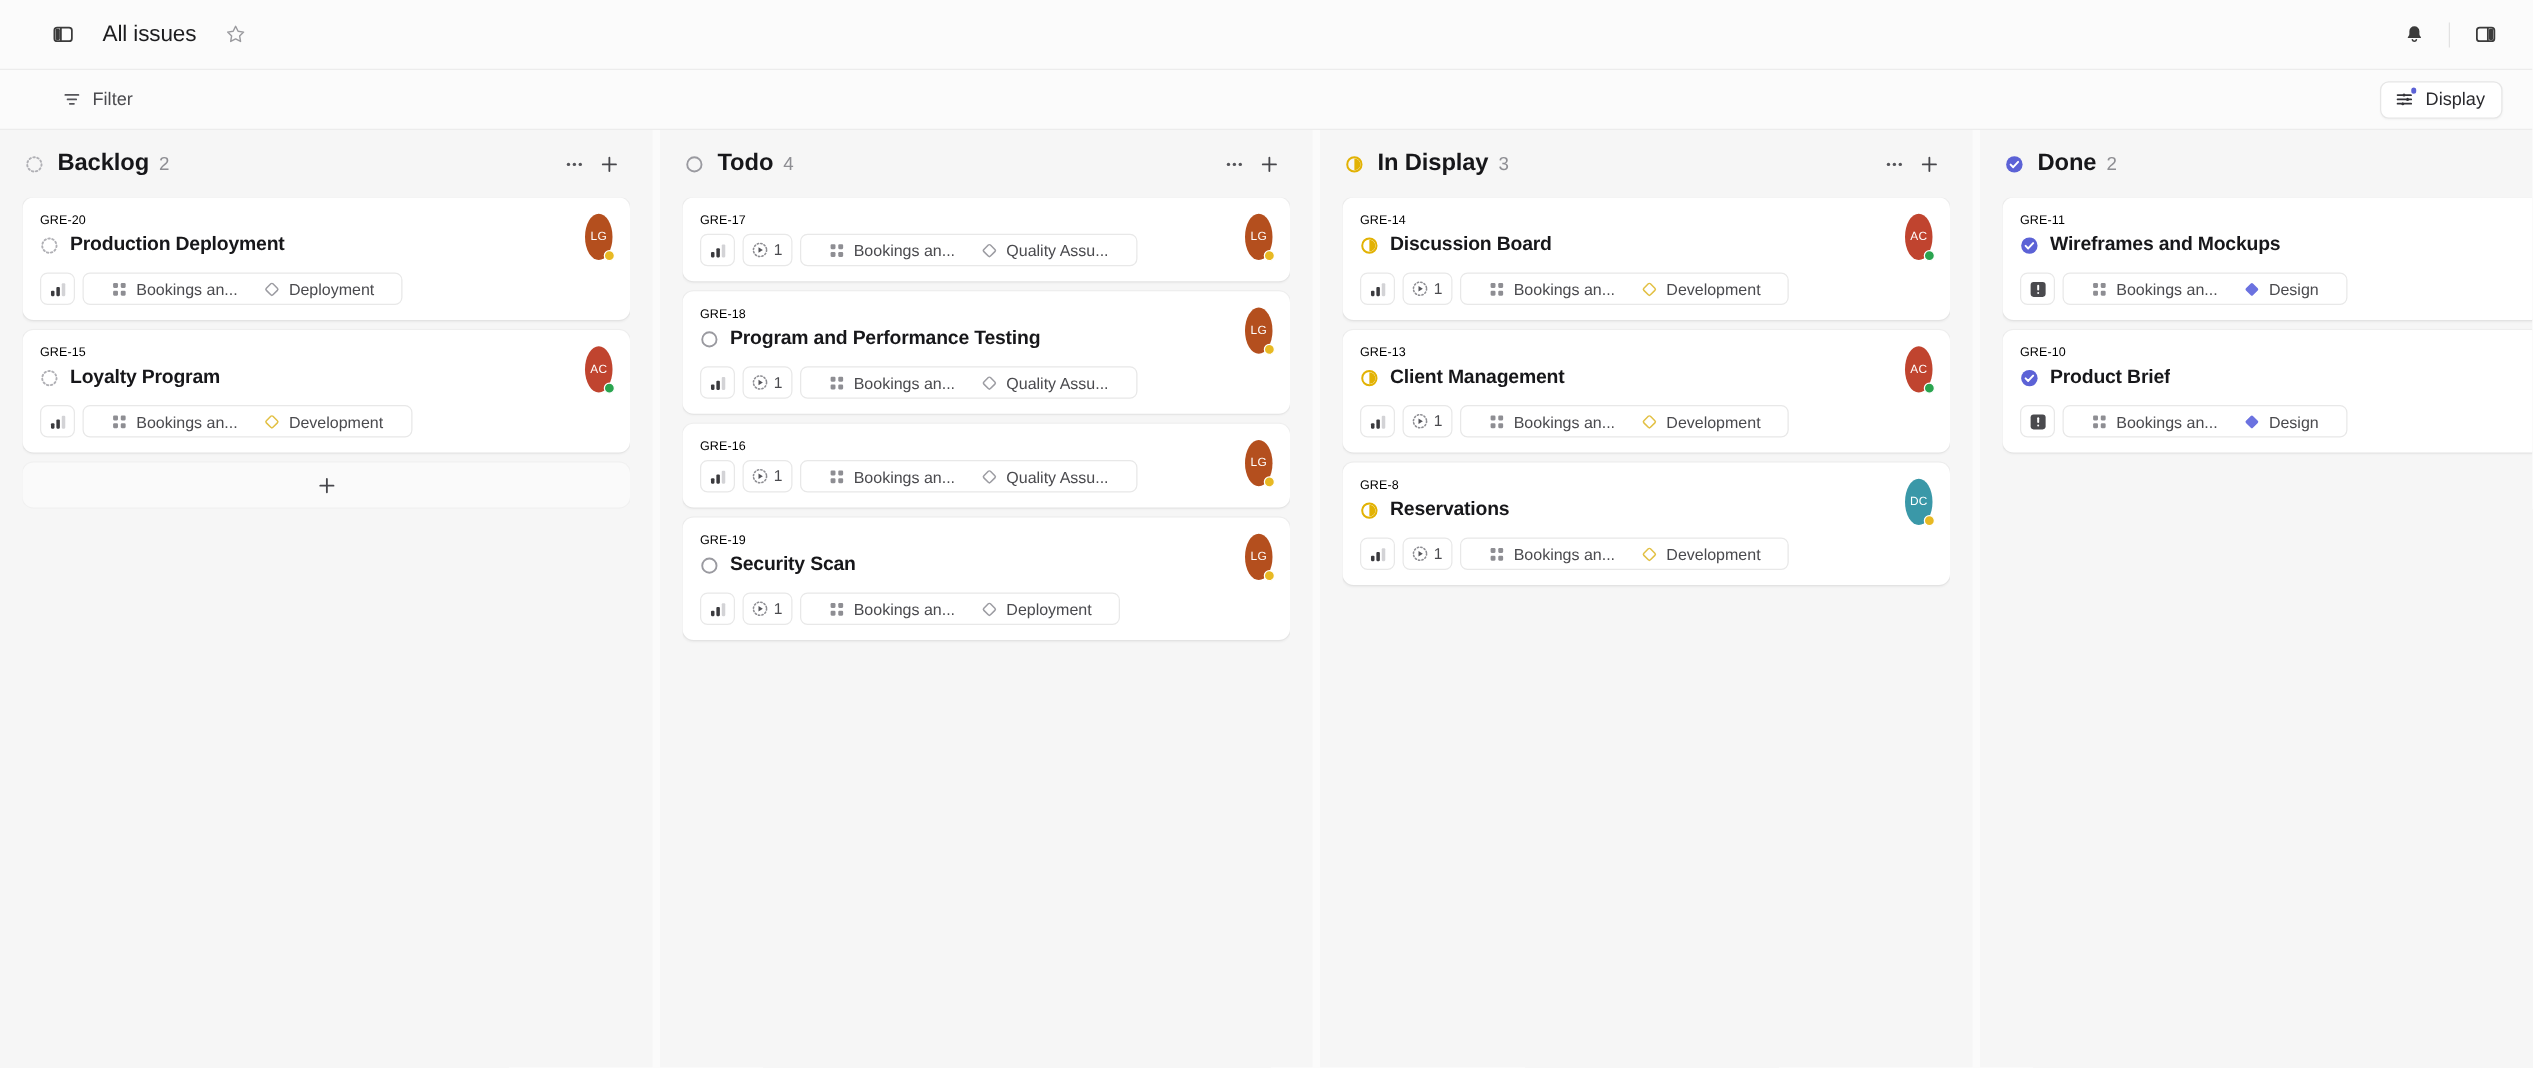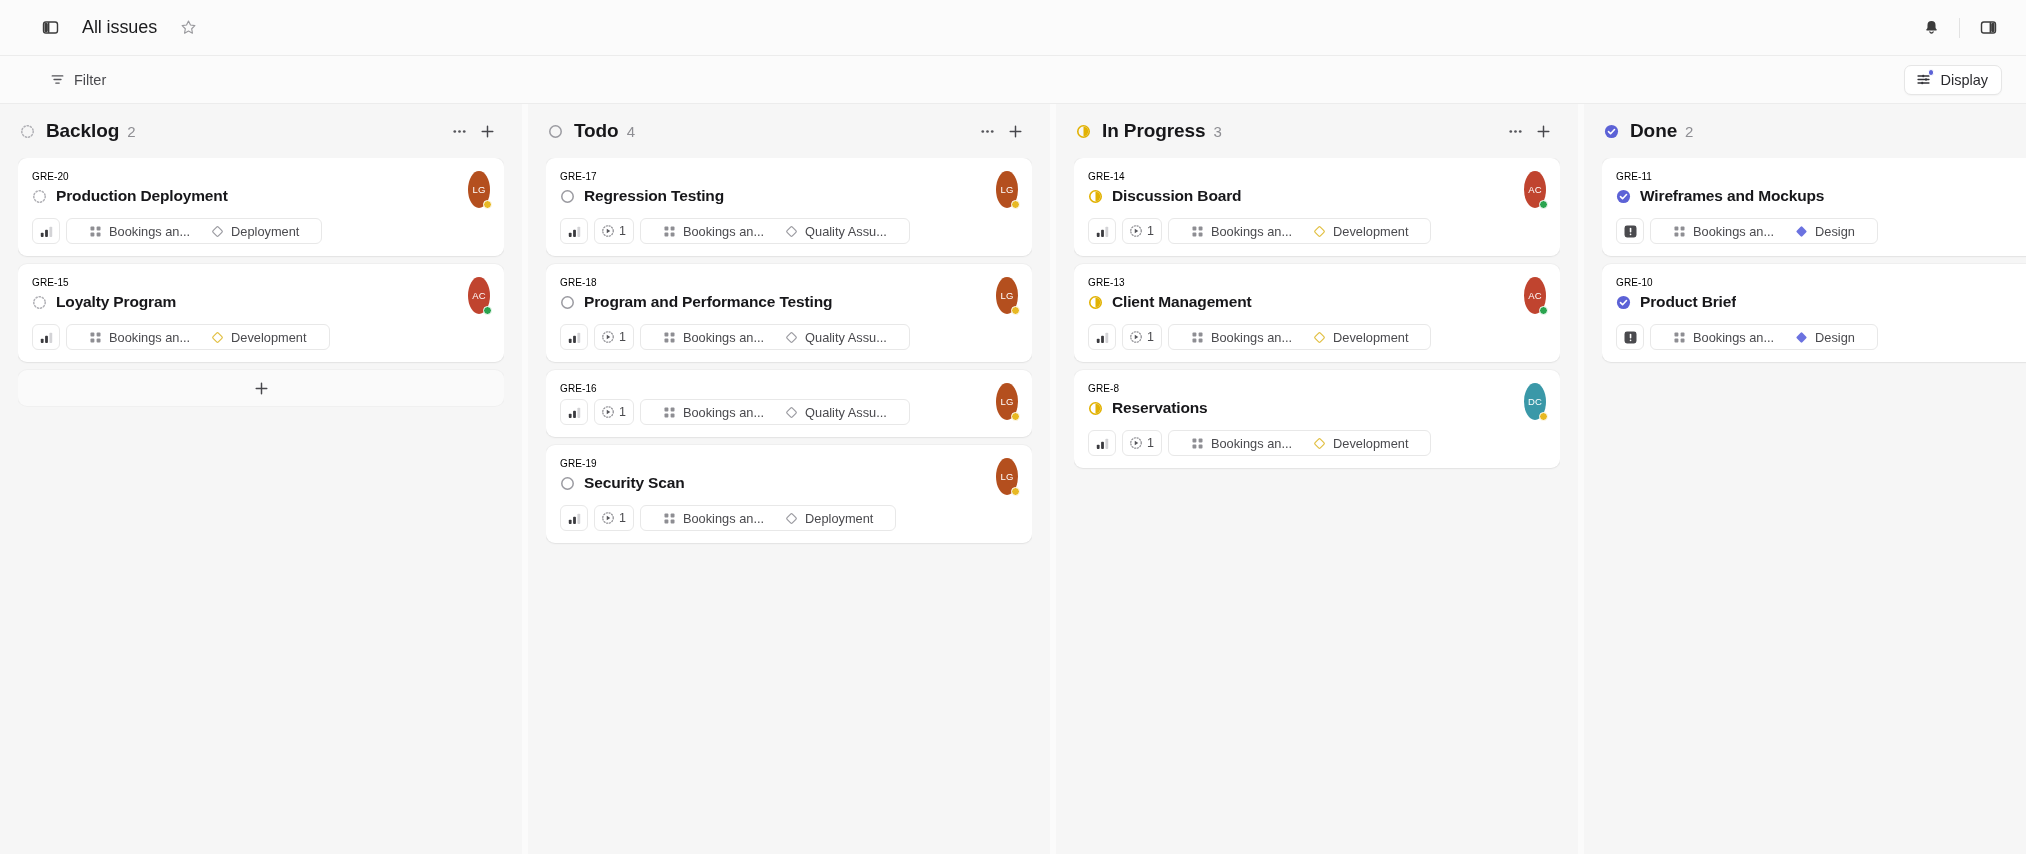--- a/index.html
+++ b/index.html
@@ -416,28 +416,20 @@
           </span>
         </span>
       </div>
       <div class="col-body">
         <div class="card">
           <div class="card-id">GRE-17</div>
           <span class="card-avatar" style="background:#b44f1e">
             <span>LG</span>
             <span class="presence-dot" style="background:#e8b923"></span>
           </span>
-          <div class="card-titlerow">
-            <span style="display:flex;flex:0 0 auto;">
-              <svg width="15" height="15" viewBox="0 0 16 16" fill="none">
-      <circle cx="8" cy="8" r="6.1" stroke="#9a9aa0" stroke-width="1.6"></circle>
-              </svg>
-            </span>
-            <span class="card-title">Regression Testing</span>
-          </div>
           <div class="card-meta">
             <span class="chip chip-pri">
               <span style="display:flex;">
                 <svg width="15" height="15" viewBox="0 0 16 16" fill="none">
     <rect x="1.9" y="9.2" width="3.0" height="4.6" rx="0.9" fill="#3a3a3e"></rect>
     <rect x="6.5" y="6.0" width="3.0" height="7.8" rx="0.9" fill="#3a3a3e"></rect>
     <rect x="11.1" y="2.8" width="3.0" height="11.0" rx="0.9" fill="#d3d3d6"></rect>
                 </svg>
               </span>
             </span>
@@ -636,21 +628,21 @@
       </div>
     </div>
     <div class="column">
       <div class="col-header">
         <span style="display:flex;">
           <svg width="15" height="15" viewBox="0 0 16 16" fill="none">
       <circle cx="8" cy="8" r="6.1" stroke="#e2b203" stroke-width="1.7"></circle>
       <path d="M8 2.9a5.1 5.1 0 010 10.2z" fill="#e2b203"></path>
           </svg>
         </span>
-        <span class="col-title">In Progress</span>
+        <span class="col-title">In Display</span>
         <span class="col-count">3</span>
         <span class="col-actions">
           <span class="col-act">
             <svg width="17" height="17" viewBox="0 0 18 18" fill="none">
   <circle cx="4" cy="9" r="1.45" fill="#55555a"></circle>
   <circle cx="9" cy="9" r="1.45" fill="#55555a"></circle>
   <circle cx="14" cy="9" r="1.45" fill="#55555a"></circle>
             </svg>
           </span>
           <span class="col-act">

